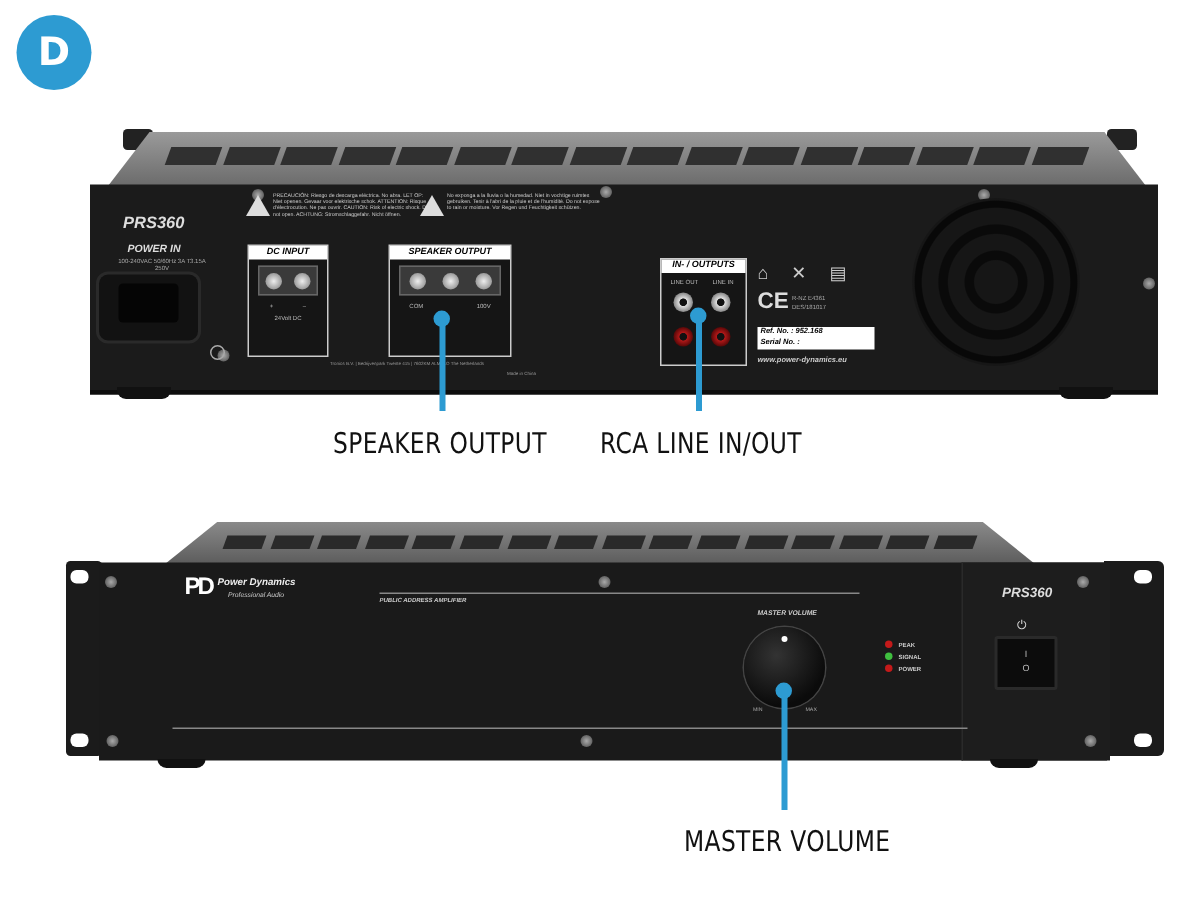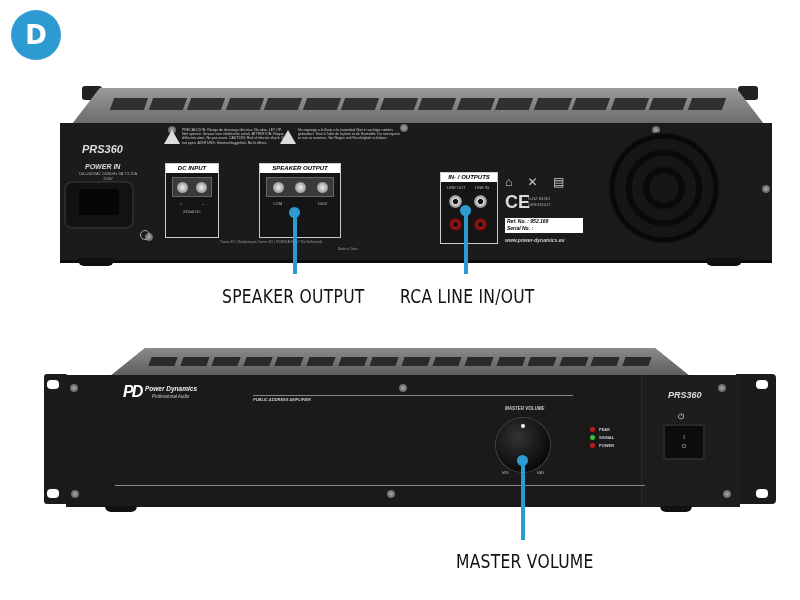--- a/index.html
+++ b/index.html
@@ -39,21 +39,21 @@
 
   .warn { top:128px; color:#ccc; font-size:3.5px; line-height:4.2px; width:105px; }
   .warn-tri { display:inline-block; width:0; height:0; border-left:8px solid transparent; border-right:8px solid transparent; border-bottom:14px solid #ddd; position:absolute; left:-18px; top:2px; }
 
   .rca { position:absolute; width:13px; height:13px; border-radius:50%; }
   .rca.white { background:radial-gradient(circle,#111 25%,#ddd 30%,#888 70%); }
   .rca.red { background:radial-gradient(circle,#111 25%,#b01818 30%,#5a0808 70%); }
   .io-sub { position:absolute; top:12px; color:#bbb; font-size:4px; }
 
   .symbols { left:505px; top:175px; color:#ccc; font-size:12px; letter-spacing:6px; }
-  .ce { left:505px; top:192px; color:#ddd; font-size:18px; font-weight:bold; }
+  .ce { left:505px; top:192px; color:#ddd; font-size:15px; font-weight:bold; }
   .cert-text { left:528px; top:196px; color:#aaa; font-size:4px; line-height:6px; }
   .ref-box { left:505px; top:218px; width:78px; height:15px; background:#fff; color:#000; font-weight:bold; font-style:italic; font-size:5px; line-height:6.5px; padding-left:2px; box-sizing:border-box; }
   .url { left:505px; top:237px; color:#ccc; font-weight:bold; font-style:italic; font-size:5px; }
 
   .fan { left:608px; top:132px; width:112px; height:112px; border-radius:50%; background:radial-gradient(circle,#161616 18%,#0a0a0a 19%,#0a0a0a 26%,#161616 27%,#161616 40%,#0a0a0a 41%,#0a0a0a 48%,#161616 49%,#161616 62%,#080808 63%,#080808 68%,#161616 69%); }
 
   .addr { left:220px; top:240px; color:#999; font-size:3px; }
   .madein { left:338px; top:247px; color:#999; font-size:3px; }
   .ground { left:140px; top:230px; width:8px; height:8px; border-radius:50%; border:1px solid #aaa; }
 
@@ -65,21 +65,21 @@
   
   .front-top { left:110px; top:348px; width:580px; height:28px; background:linear-gradient(#8a8a8a,#5c5c5c); clip-path:polygon(6% 0,94% 0,100% 100%,0 100%); }
   .front-vents { position:absolute; left:40px; right:40px; top:9px; height:10px; display:flex; justify-content:space-between; }
   .front-vent { width:26px; height:9px; background:#2a2a2a; transform:skewX(-20deg); }
   .front-ear-l { left:44px; top:374px; width:24px; height:130px; background:#1b1b1b; border-radius:3px; }
   .front-ear-r { left:736px; top:374px; width:40px; height:130px; background:#1b1b1b; border-radius:0 4px 4px 0; }
   .ear-hole { position:absolute; width:12px; height:9px; background:#fff; border-radius:4px; }
   .front-body { left:66px; top:375px; width:672px; height:132px; background:#1a1a1a; }
   .front-right-panel { left:641px; top:375px; width:98px; height:132px; background:#1d1d1d; border-left:1px solid #2a2a2a; }
   .front-foot { top:506px; width:32px; height:6px; background:#111; border-radius:0 0 6px 6px; }
-  .logo { left:123px; top:383px; color:#fff; font-weight:bold; font-style:italic; font-size:16px; letter-spacing:-2px;text-align:right; }
+  .logo { left:123px; top:383px; color:#fff; font-weight:bold; font-size:16px; letter-spacing:-2px;text-align:right; }
   .brand { left:145px; top:385px; color:#eee; font-style:italic; font-size:6.5px; font-weight:bold; }
   .brand-sub { left:152px; top:394px; color:#ccc; font-style:italic; font-size:4.5px; }
   .hline-top { left:253px; top:395px; width:320px; height:1px; background:#888; }
   .pa-label { left:253px; top:397px; color:#ccc; font-size:4px; font-weight:bold; font-style:italic; }
   .hline-bot { left:115px; top:485px; width:530px; height:1px; background:#888; }
   .mv-label { left:505px; top:406px; color:#ccc; font-size:4.5px; font-weight:bold; font-style:italic; }
   .knob { left:496px; top:418px; width:54px; height:54px; border-radius:50%; background:radial-gradient(circle at 40% 35%,#333,#0b0b0b 70%); box-shadow:0 0 0 1px #444; }
   .knob-dot { position:absolute; left:25px; top:6px; width:4px; height:4px; border-radius:50%; background:#fff; }
   .knob-min { left:502px; top:471px; color:#aaa; font-size:3.5px; }
   .knob-max { left:537px; top:471px; color:#aaa; font-size:3.5px; }

